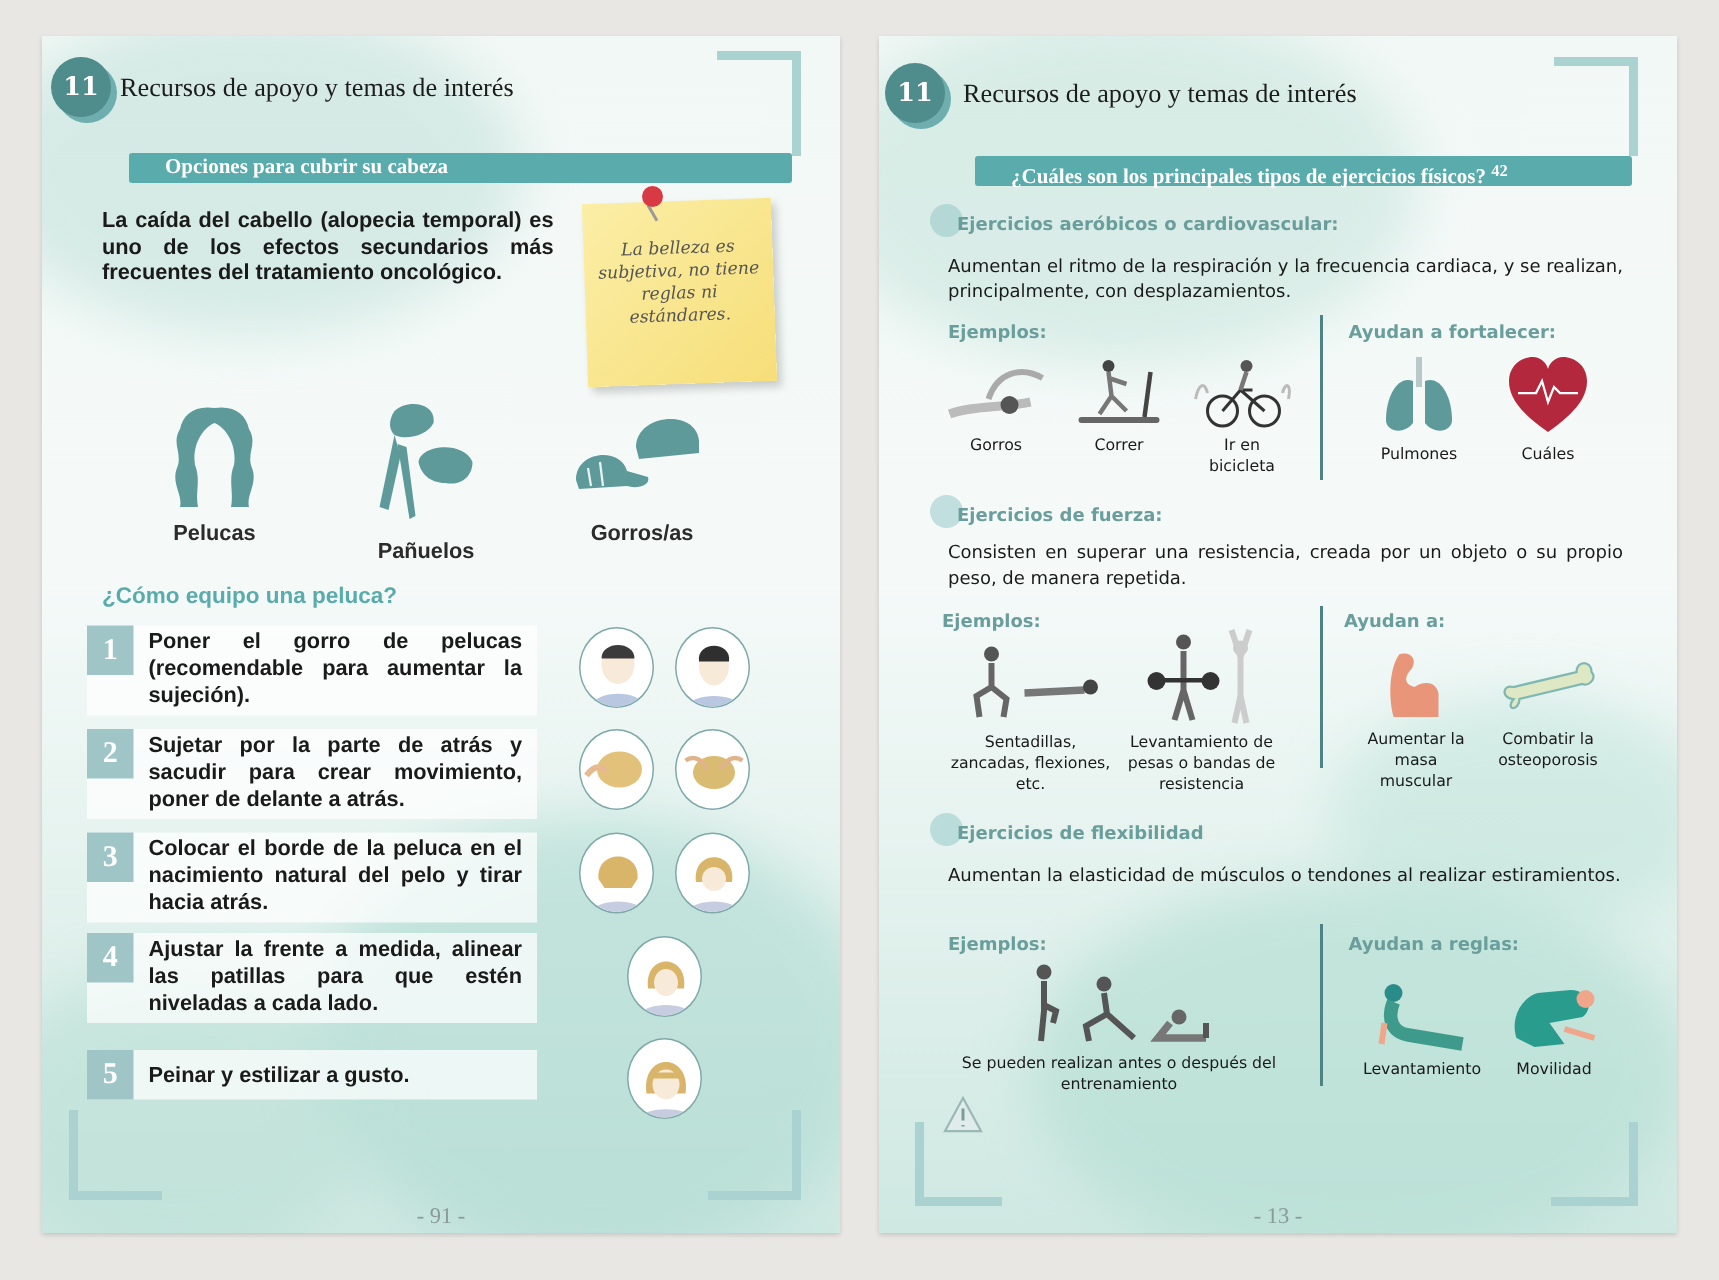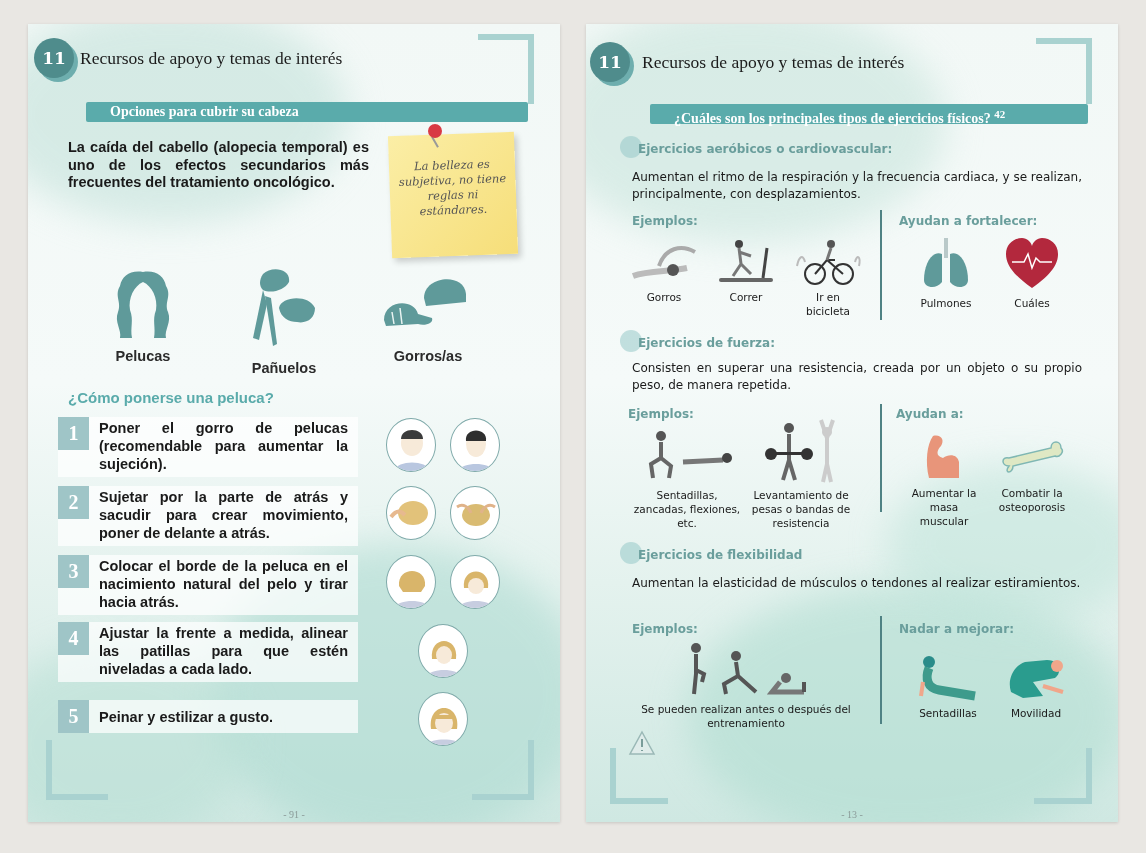--- a/index.html
+++ b/index.html
@@ -81,21 +81,21 @@
   .step-text {
     padding: 2px 10px 4px 10px; font-size: 14.5px; font-weight: bold; color: #1a1a1a;
     line-height: 18px; text-align: justify;
   }
   .face {
     position: absolute; width: 50px; height: 54px; border-radius: 50%;
     border: 1.5px solid #7ea9a9; background: #fff; overflow: hidden;
   }
   .page-num {
     position: absolute; bottom: 2px; left: 0; right: 0; text-align: center;
-    font-family: "Liberation Serif", serif; font-size: 10px; color: #8a9a98;
+    font-family: "Liberation Serif", serif; font-size: 15px; color: #8a9a98;
   }
 
   
   .sub-heading {
     position: absolute; left: 52px; font-family: "DejaVu Sans", sans-serif;
     font-size: 12px; font-weight: bold; color: #6a9e9c;
   }
   .sub-dot {
     position: absolute; left: 34px; width: 22px; height: 22px; border-radius: 50%;
     background: rgba(150,200,200,.55);
@@ -164,21 +164,21 @@
   </div>
   <div class="cover-item" style="left:340px;">
     <svg width="96" height="72" viewBox="0 0 96 72">
       <path d="M44 30 C44 8 84 4 86 26 L86 34 L46 38 Z" fill="#5f9a9a"></path>
       <path d="M4 52 C4 32 34 30 38 46 L52 50 C54 56 44 58 38 56 L6 58 Z" fill="#5f9a9a"></path>
       <path d="M20 40 L22 56 M12 44 L14 56" stroke="#e8f3f1" stroke-width="1.5"></path>
     </svg>
     <span class="cover-label">Gorros/as</span>
   </div>
 
-  <div class="howto-title">¿Cómo ponerse una peluca?</div>
+  <div class="howto-title">¿Cómo equipo una peluca?</div>
 
   <div class="step" style="top:393px;">
     <div class="step-num">1</div>
     <div class="step-text">Poner el gorro de pelucas (recomendable para aumentar la sujeción).</div>
   </div>
   <div class="step" style="top:462px;">
     <div class="step-num">2</div>
     <div class="step-text">Sujetar por la parte de atrás y sacudir para crear movimiento, poner de delante a atrás.</div>
   </div>
   <div class="step" style="top:531px;">
@@ -361,42 +361,42 @@
     <svg width="66" height="50" viewBox="0 0 66 50">
         <path d="M10 34 C2 34 2 24 10 26 L52 16 C52 8 62 8 62 16 C66 20 60 26 56 24 L14 34 C14 42 4 42 10 34 Z" fill="#dfe8c4" stroke="#7fb7b3" stroke-width="1.5"></path>
       </svg>
     <span>Combatir la osteoporosis</span>
   </div>
 
   <div class="sub-dot" style="top:518px;"></div>
   <div class="sub-heading" style="top:524px;">Ejercicios de flexibilidad</div>
   <div class="body-text" style="top:551px;left:46px;width:460px;">Aumentan la elasticidad de músculos o tendones al realizar estiramientos.</div>
   <div class="col-label" style="left:46px;top:598px;">Ejemplos:</div>
-  <div class="col-label" style="left:313px;top:598px;">Nadar a mejorar:</div>
+  <div class="col-label" style="left:313px;top:598px;">Ayudan a reglas:</div>
   <div class="vdivider" style="top:592px;height:108px;"></div>
 
   <div class="ex-item" style="left:40px;top:616px;width:240px;">
     <svg width="140" height="58" viewBox="0 0 140 58">
         <circle cx="20" cy="8" r="5" fill="#555"></circle>
         <path d="M20 14 L20 34 L18 54 M20 30 L28 34 L26 42" stroke="#555" stroke-width="4" fill="none"></path>
         <circle cx="60" cy="16" r="5" fill="#555"></circle>
         <path d="M60 22 L62 36 L48 44 L50 54 M62 36 L80 52" stroke="#555" stroke-width="4" fill="none"></path>
         <circle cx="110" cy="38" r="5" fill="#666"></circle>
         <path d="M104 42 L96 52 L128 52" stroke="#777" stroke-width="5" fill="none"></path>
         <rect x="126" y="42" width="4" height="10" fill="#555"></rect>
       </svg>
     <span style="display:block;width:220px;margin:0 auto;">Se pueden realizan antes o después del entrenamiento</span>
   </div>
   <div class="ex-item" style="left:320px;top:628px;width:84px;">
     <svg width="66" height="50" viewBox="0 0 66 50">
         <circle cx="14" cy="10" r="6" fill="#2a8c8a"></circle>
         <path d="M14 16 C10 26 12 36 24 38 L60 44" stroke="#3e9b8c" stroke-width="9" fill="none"></path>
         <path d="M8 30 L6 44" stroke="#f0a68a" stroke-width="4"></path>
       </svg>
-    <span>Sentadillas</span>
+    <span>Levantamiento</span>
   </div>
   <div class="ex-item" style="left:408px;top:628px;width:84px;">
     <svg width="66" height="50" viewBox="0 0 66 50">
         <path d="M8 40 C4 28 10 14 22 10 L44 8 C56 8 60 20 52 26 L30 30 L40 44 L20 46 Z" fill="#2a9c8e"></path>
         <circle cx="54" cy="14" r="6" fill="#f0a68a"></circle>
         <path d="M40 34 L60 40" stroke="#f0a68a" stroke-width="4"></path>
       </svg>
     <span>Movilidad</span>
   </div>
 

